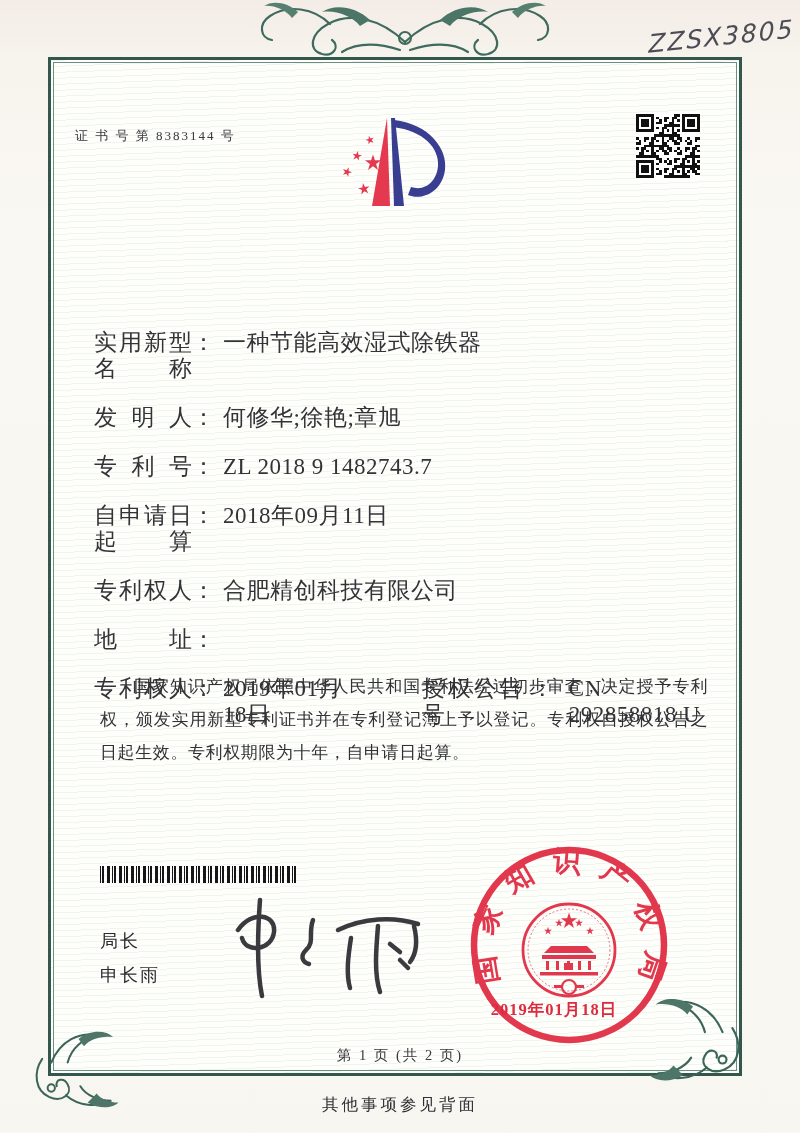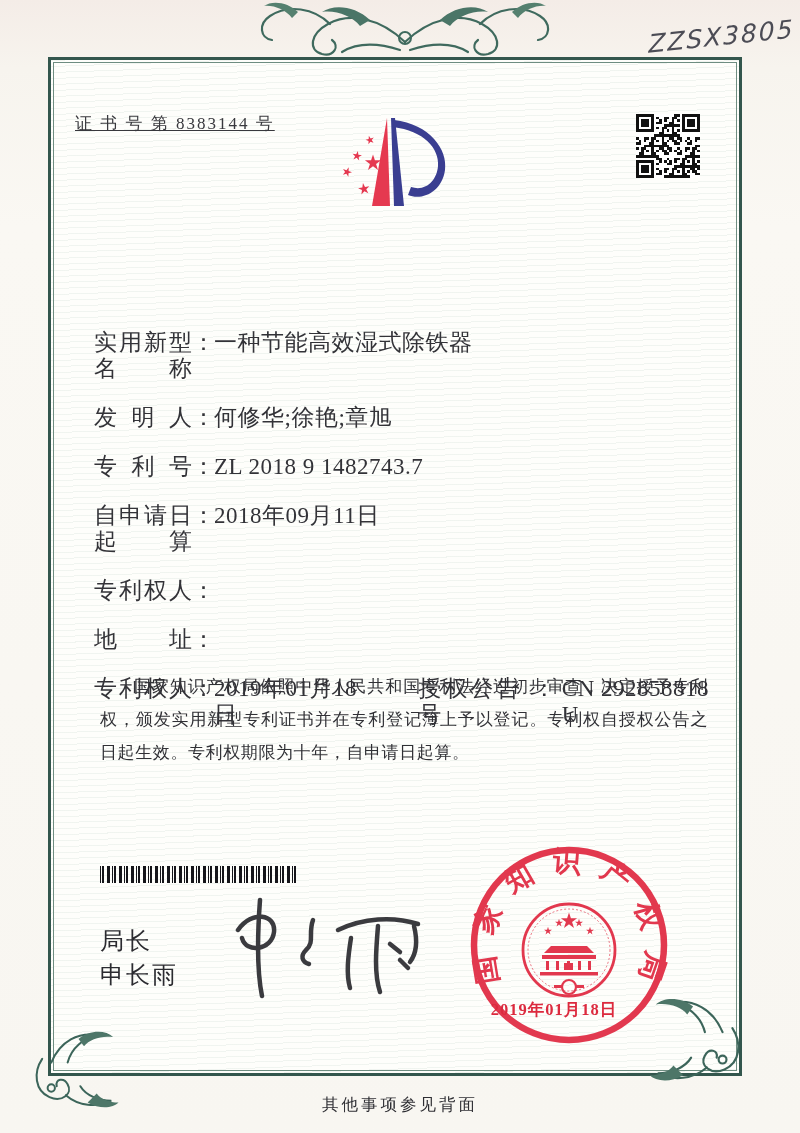--- a/index.html
+++ b/index.html
@@ -26,42 +26,42 @@
   .inner-border{position:absolute;inset:2px;border:1px solid #6e8d81;pointer-events:none;}
   .orn{position:absolute;}
   
   .handnote{
     position:absolute;left:648px;top:22px;
     font-family:"DejaVu Sans",sans-serif;font-style:italic;font-weight:500;
     font-size:25px;letter-spacing:2px;color:#4c4c55;
     transform:rotate(-6deg) skewX(-6deg);
   }
   .cert-no{
-    position:absolute;left:75px;top:112px;
-    font-size:17px;letter-spacing:2px;color:#38383d;text-decoration:underline;
+    position:absolute;left:75px;top:127px;
+    font-size:13px;letter-spacing:2px;color:#38383d;
   }
   .logo{position:absolute;left:338px;top:106px;}
   .qr{position:absolute;left:636px;top:114px;width:64px;height:64px;background:#fff;}
   .title{
     position:absolute;left:0;right:0;top:233px;text-align:center;
     font-size:42px;font-weight:600;letter-spacing:6px;text-indent:6px;color:#1d1d22;
   }
   .fields{position:absolute;left:94px;top:330px;width:618px;font-size:23px;}
   .frow{display:flex;align-items:flex-start;margin-bottom:23px;line-height:26px;color:#333338;}
   .flabel{display:inline-block;width:98px;text-align:justify;text-align-last:justify;flex:none;}
   .fcolon{flex:none;width:16px;}
-  .fvalue{margin-left:6px;letter-spacing:.5px;}
+  .fvalue{margin-left:15px;letter-spacing:.5px;}
   .fvalue.addr{width:424px;}
   .pair2{display:flex;margin-left:56px;}
   .paras{position:absolute;left:96px;top:666px;width:616px;font-size:17px;line-height:33px;
     letter-spacing:.6px;text-align:justify;color:#303035;}
   .paras p{margin:4px;text-indent:2em;}
   .barcode{position:absolute;left:100px;top:866px;width:206px;height:17px;display:flex;align-items:stretch;overflow:hidden;}
   .barcode i{display:block;background:#15151a;flex:none;}
-  .signer{position:absolute;left:100px;top:924px;font-size:24px;line-height:34px;letter-spacing:2px;color:#2b2b30;}
+  .signer{position:absolute;left:100px;top:924px;font-size:18px;line-height:34px;letter-spacing:2px;color:#2b2b30;}
   .signature{position:absolute;left:218px;top:892px;}
   .seal{position:absolute;left:460px;top:836px;}
   .seal-date{
     position:absolute;left:472px;top:999px;width:164px;text-align:center;
     color:#dc2a3e;font-size:16.5px;font-weight:600;letter-spacing:1px;
   }
   .page-num{position:absolute;left:0;right:0;top:1046px;text-align:center;font-size:14.5px;letter-spacing:2px;color:#38383d;}
   .footer-note{position:absolute;left:0;right:0;top:1094px;text-align:center;font-size:16.5px;letter-spacing:3px;color:#2e2e33;}
   .hidden-defs{position:absolute;width:0;height:0;overflow:hidden;}
 </style>
@@ -362,20 +362,21 @@
       <span class="fvalue">ZL 2018 9 1482743.7</span>
     </div>
     <div class="frow">
       <span class="flabel">自申请日起算</span>
         <span class="fcolon">：</span>
       <span class="fvalue">2018年09月11日</span>
     </div>
     <div class="frow">
       <span class="flabel">专利权人</span>
         <span class="fcolon">：</span>
+      <span class="fvalue">合肥精创科技有限公司</span>
     </div>
     <div class="frow">
       <span class="flabel">地址</span>
         <span class="fcolon">：</span>
     </div>
     <div class="frow">
       <span class="flabel">专利权人</span>
         <span class="fcolon">：</span>
       <span class="fvalue">2019年01月18日</span>
       <span class="pair2">
@@ -491,15 +492,16 @@
           <rect x="104" y="127" width="9" height="7"></rect>
         </g>
         <circle cx="109" cy="151" r="7" fill="none" stroke-width="2.2"></circle>
         <rect x="94" y="149" width="8" height="3" stroke="none"></rect>
         <rect x="116" y="149" width="8" height="3" stroke="none"></rect>
       </g>
     </g>
   </svg>
   <div class="seal-date">2019年01月18日</div>
 
+  <div class="page-num">第 1 页 (共 2 页)</div>
   <div class="footer-note">其他事项参见背面</div>
 
 </div>
 
 </body></html>

